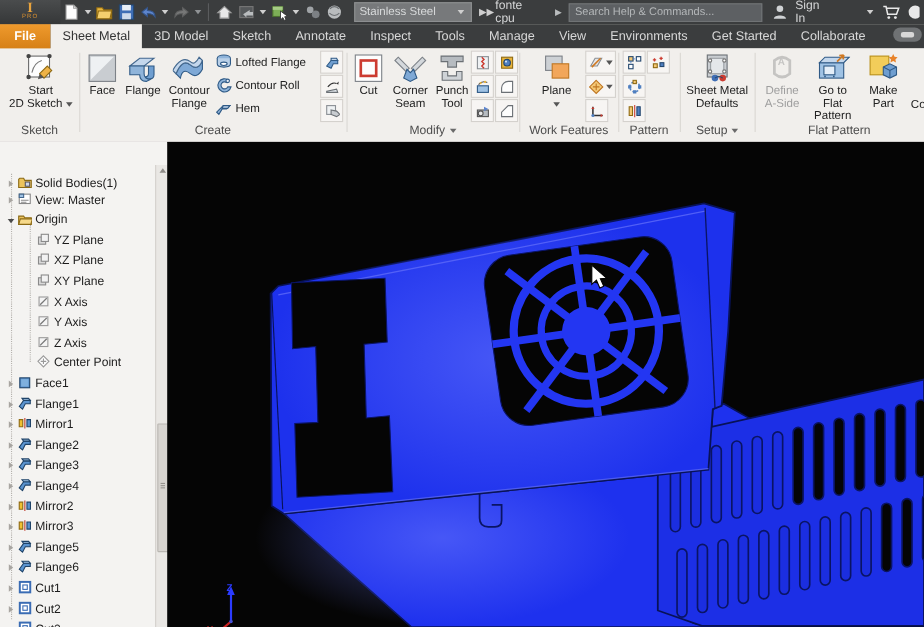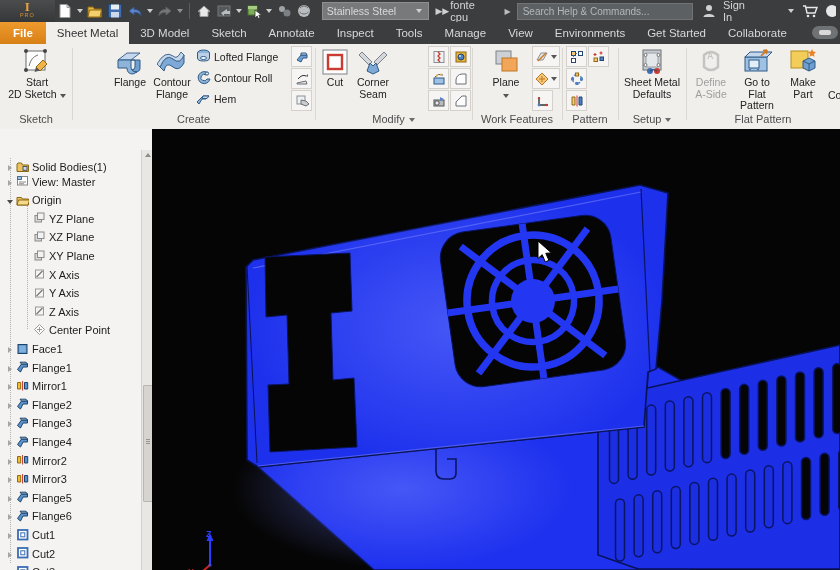--- a/index.html
+++ b/index.html
@@ -155,20 +155,27 @@
           <circle cx="23" cy="4" r="2" fill="#444"></circle>
           <circle cx="4" cy="23" r="2" fill="#444"></circle>
           <path d="M7,19 q2,-9 9,-11" fill="none" stroke="#777"></path>
           <path d="M14,20 l7,-7 l4,4 l-7,7 z" fill="#efb347" stroke="#8f6a12"></path>
           <path d="M14,20 l-1.5,5 l5.5,-1.5 z" fill="#555"></path>
         </svg>
     <div class="blabel"><span>Start</span><br><span>2D Sketch</span><span class="dcaret" style="margin-left:3px;"></span></div>
   </div>
   <div class="plabel" style="left:0;width:72px;"><span>Sketch</span></div>
 
+  <div class="bigbtn" style="left:76px;width:34px;">
+    <svg class="bicon" width="30" height="30">
+          <rect x="3" y="3" width="24" height="24" fill="#c9cdd1" stroke="#7d8288"></rect>
+          <path d="M4.5,4.5 h21 l-21,21 z" fill="#eef1f3"></path>
+        </svg>
+    <div class="blabel">Face</div>
+  </div>
   <div class="bigbtn" style="left:112px;width:36px;">
     <svg class="bicon" width="30" height="30">
           <path d="M3,13 l9,-7 h13 l-9,7 z" fill="#b9d0e8" stroke="#3d6causes"></path>
           <path d="M3,13 l9,-7 h13 l-9,7 z" fill="#c4d7ec" stroke="#44688e"></path>
           <path d="M16,13 h9 v8 q0,4 -5,4 l-4,-2 q4,0 4,-3 v-7 z" fill="#6f9ed0" stroke="#2f5a86"></path>
           <path d="M3,13 h13 v7 q0,5 6,5 l-4,2 q-6,0 -6,-6 l-9,0 z" fill="#8fb4da" stroke="#2f5a86"></path>
         </svg>
     <div class="blabel">Flange</div>
   </div>
   <div class="bigbtn" style="left:150px;width:44px;">
@@ -228,20 +235,27 @@
           <path d="M12,16 l3,3 3,-3 3,8 -6,3 -6,-3 z" fill="#7fa9d6" stroke="#2f5a86"></path>
         </svg>
     <div class="blabel"><span>Corner</span><br><span>Seam</span></div>
   </div>
   <div class="bigbtn" style="left:318px;width:34px;">
     <svg class="bicon" width="30" height="30">
           <rect x="3" y="3" width="24" height="24" fill="#fdfdfd" stroke="#7d8288"></rect>
           <rect x="8" y="8" width="14" height="14" fill="none" stroke="#cc3b30" stroke-width="2.4"></rect>
         </svg>
     <div class="blabel">Cut</div>
+  </div>
+  <div class="bigbtn" style="left:394px;width:34px;">
+    <svg class="bicon" width="30" height="30">
+          <path d="M5,4 h20 v5 h-6 v5 h-8 v-5 h-6 z" fill="#b6bbc0" stroke="#6b7075"></path>
+          <path d="M6,18 h5 v4 h8 v-4 h5 v8 h-18 z" fill="#cfd3d7" stroke="#6b7075"></path>
+        </svg>
+    <div class="blabel"><span>Punch</span><br><span>Tool</span></div>
   </div>
   <div class="sbtn" style="left:428px;top:2px;">
         <svg width="14" height="14">
           <rect x="2" y="1.5" width="10" height="11" fill="#eef1f3" stroke="#8a8f94"></rect>
           <path d="M6,2 l2,2 -2,2 2,2 -2,2 2,2" fill="none" stroke="#cc3b30" stroke-width="1.3"></path>
         </svg>
       </div>
   <div class="sbtn" style="left:428px;top:24px;">
         <svg width="14" height="14">
           <rect x="2" y="6" width="10" height="6" fill="#9fc2e4" stroke="#2f5a86"></rect>

